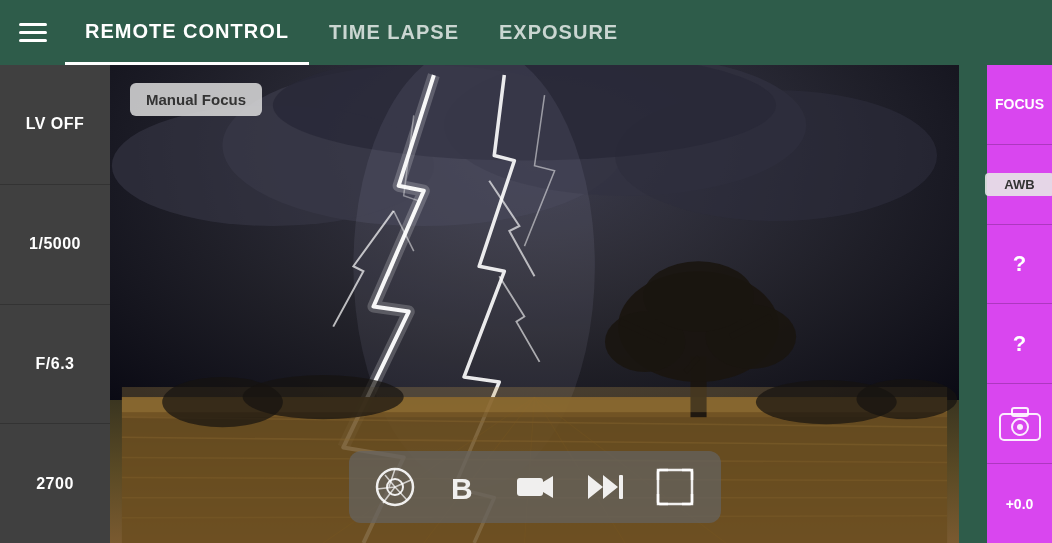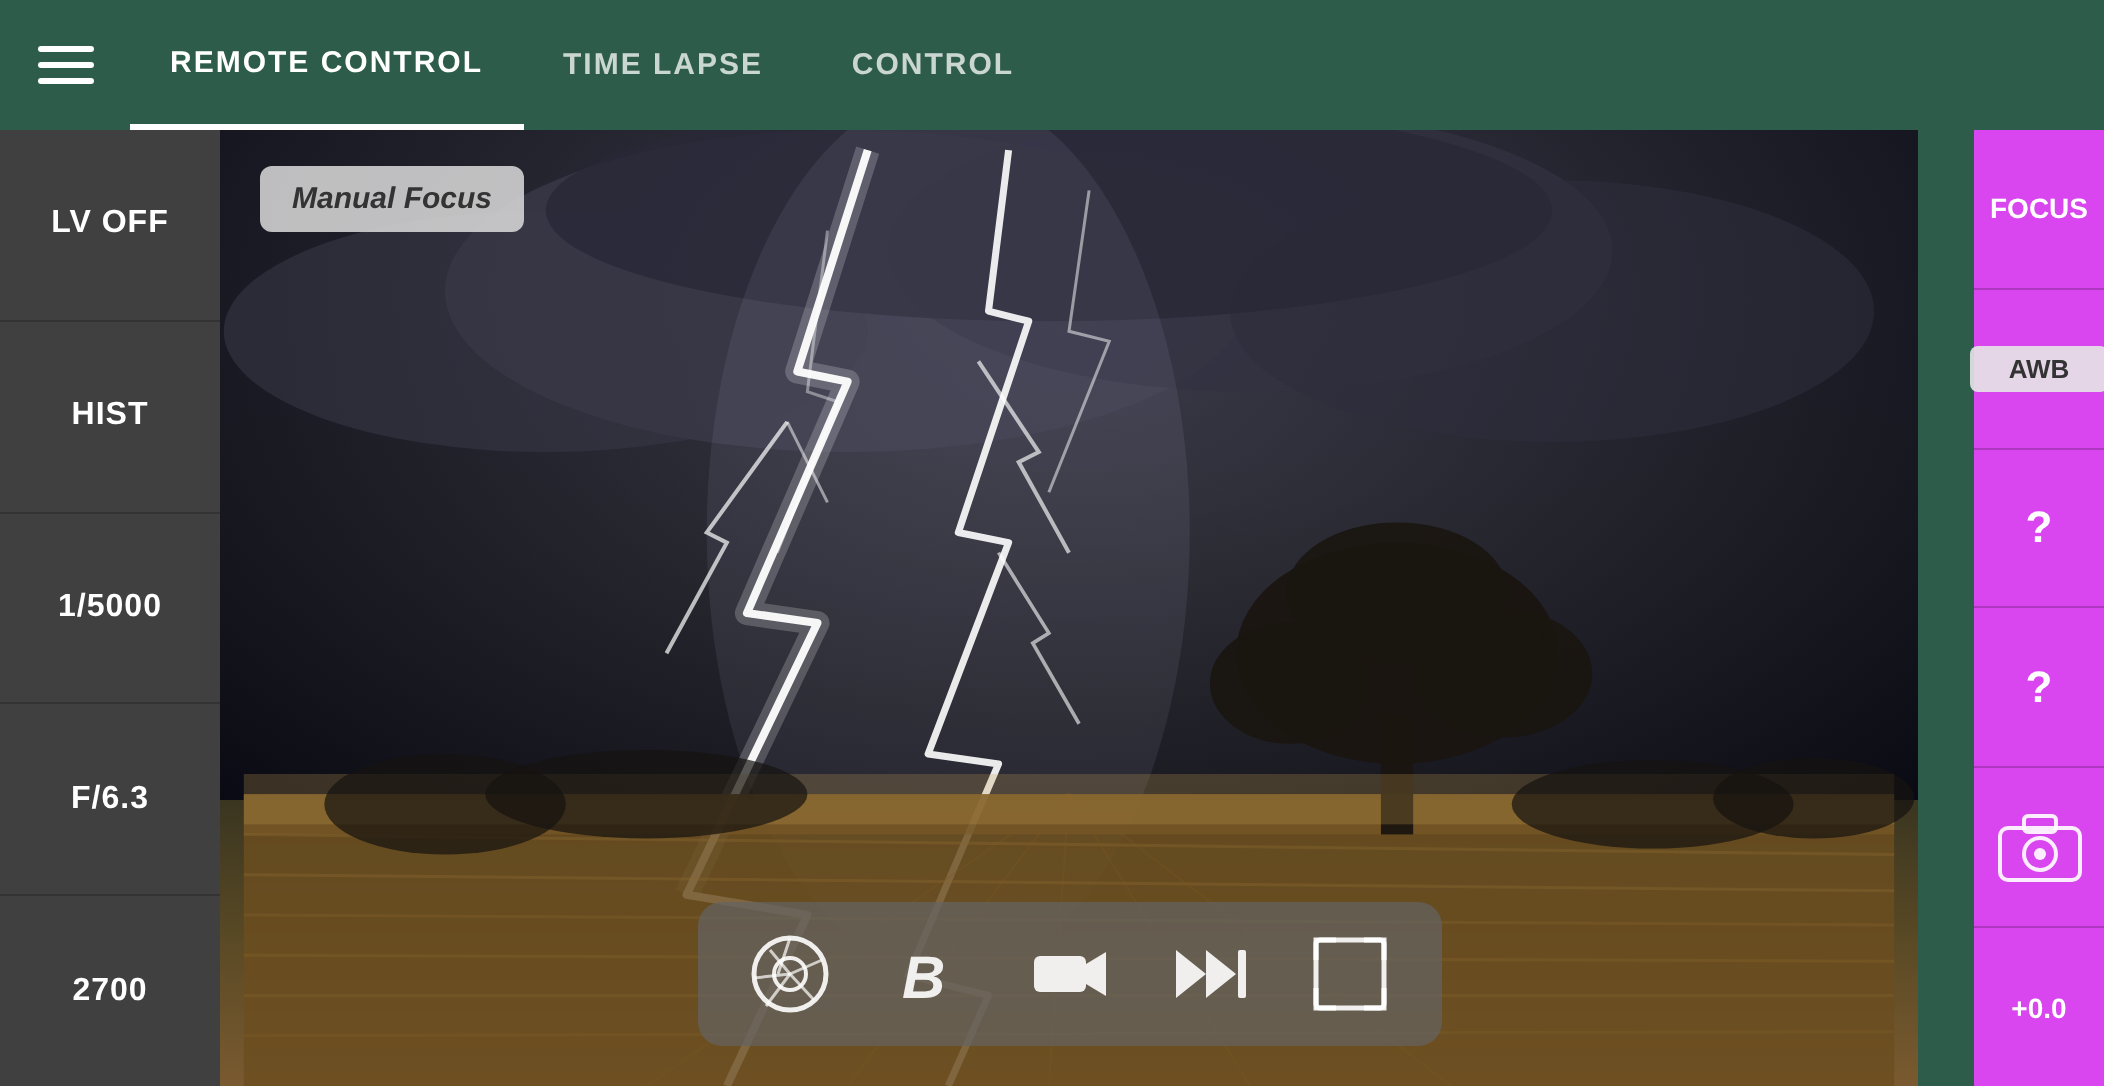--- a/index.html
+++ b/index.html
@@ -42,21 +42,21 @@
       display: flex;
       height: 100%;
       flex: 1;
     }
     .nav-tab {
       display: flex;
       align-items: center;
       justify-content: center;
       padding: 0 20px;
       color: white;
-      font-size: 15px;
+      font-size: 20px;
       font-weight: bold;
       letter-spacing: 1px;
       cursor: pointer;
       position: relative;
       text-align: center;
     }
     .nav-tab.active {
       border-bottom: 3px solid white;
     }
     .nav-tab:not(.active) {
@@ -105,21 +105,20 @@
     .left-item:last-child {
       border-bottom: none;
     }
 
     
     .center-area {
       flex: 1;
       position: relative;
       background: #a21caf;
       overflow: hidden;
-      font-style: italic;
     }
     .camera-preview {
       width: 100%;
       height: 100%;
       position: relative;
       background: linear-gradient(180deg, #2a2a35 0%, #1c1c25 25%, #3a3520 70%, #5a4a25 85%, #7a5a30 100%);
       overflow: hidden;
     }
 
     
@@ -216,33 +215,30 @@
     <span></span>
   </div>
   <div class="nav-tabs">
     <div class="nav-tab nav-tab-remote active">
       <span>REMOTE CONTROL</span>
     </div>
     <div class="nav-tab nav-tab-timelapse">
       <span>TIME LAPSE</span>
     </div>
     <div class="nav-tab nav-tab-gallery">
-      <span>CONTROL</span>
+      <span>EXPOSURE</span>
     </div>
   </div>
 </div>
 
 <div class="main-content">
 
   <div class="left-panel">
     <div class="left-item">
       <span>LV OFF</span>
-    </div>
-    <div class="left-item">
-      <span>HIST</span>
     </div>
     <div class="left-item">
       <span>1/5000</span>
     </div>
     <div class="left-item">
       <span>F/6.3</span>
     </div>
     <div class="left-item">
       <span>2700</span>
     </div>

